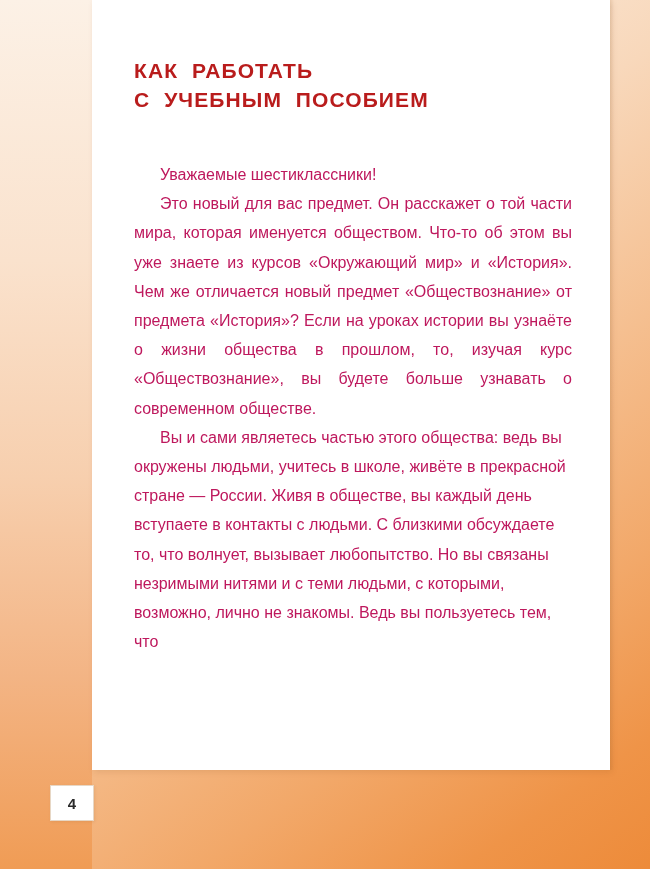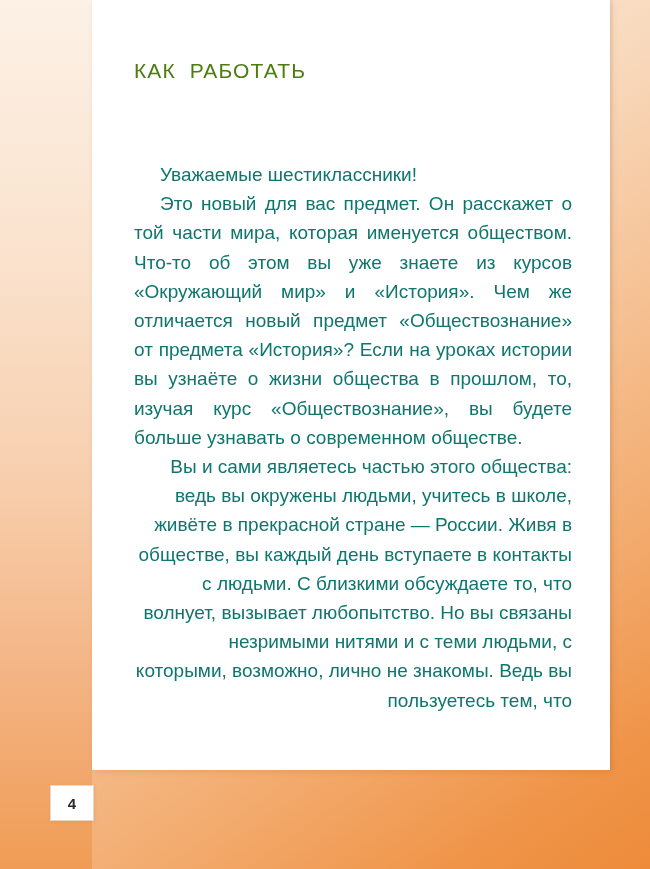--- a/index.html
+++ b/index.html
@@ -64,52 +64,52 @@
     top: 0;
     width: 474px;
     height: 770px;
   }
 
   .title {
     position: absolute;
     left: 20px;
     top: 56px;
     width: 440px;
-    color: #4d7c0f;
+    color: #b91c1c;
     font-family: "Liberation Sans", sans-serif;
-    font-weight: normal;
+    font-weight: bold;
     font-size: 21px;
     line-height: 29px;
     letter-spacing: 1.1px;
     text-transform: uppercase;
   }
   .title-line {
     display: block;
     white-space: pre;
   }
 
   .body-text {
     position: absolute;
     left: 20px;
     top: 160px;
     width: 438px;
-    color: #0f766e;
+    color: #be185d;
     font-family: "Liberation Sans", sans-serif;
-    font-size: 19px;
+    font-size: 16px;
     line-height: 29.2px;
   }
 
   .para {
     margin: 0;
     text-align: justify;
     text-justify: inter-word;
     text-indent: 26px;
   }
   .para:last-child {
-    text-align: right;
+    text-align: left;
   }
 
   
   .page-number {
     position: absolute;
     left: 50px;
     top: 785px;
     width: 42px;
     height: 34px;
     background: #ffffff;
@@ -139,20 +139,21 @@
 
 <div class="page">
 
   <div class="left-strip"></div>
 
   <div class="sheet">
     <div class="sheet-inner">
 
       <div class="title">
         <span class="title-line">КАК  РАБОТАТЬ</span>
+        <span class="title-line">С  УЧЕБНЫМ  ПОСОБИЕМ</span>
       </div>
 
       <div class="body-text">
         <p class="para">Уважаемые шестиклассники!</p>
         <p class="para">Это новый для вас предмет. Он расскажет о той части мира, которая именуется обществом. Что-то об этом вы уже знаете из курсов «Окружающий мир» и «История». Чем же отличается новый предмет «Обществознание» от предмета «История»? Если на уроках истории вы узнаёте о жизни общества в прошлом, то, изучая курс «Обществознание», вы будете больше узнавать о современном обществе.</p>
         <p class="para">Вы и сами являетесь частью этого общества: ведь вы окружены людьми, учитесь в школе, живёте в прекрасной стране — России. Живя в обществе, вы каждый день вступаете в контакты с людьми. С близкими обсуждаете то, что волнует, вызывает любопытство. Но вы связаны незримыми нитями и с теми людьми, с которыми, возможно, лично не знакомы. Ведь вы пользуетесь тем, что</p>
       </div>
 
     </div>
   </div>

